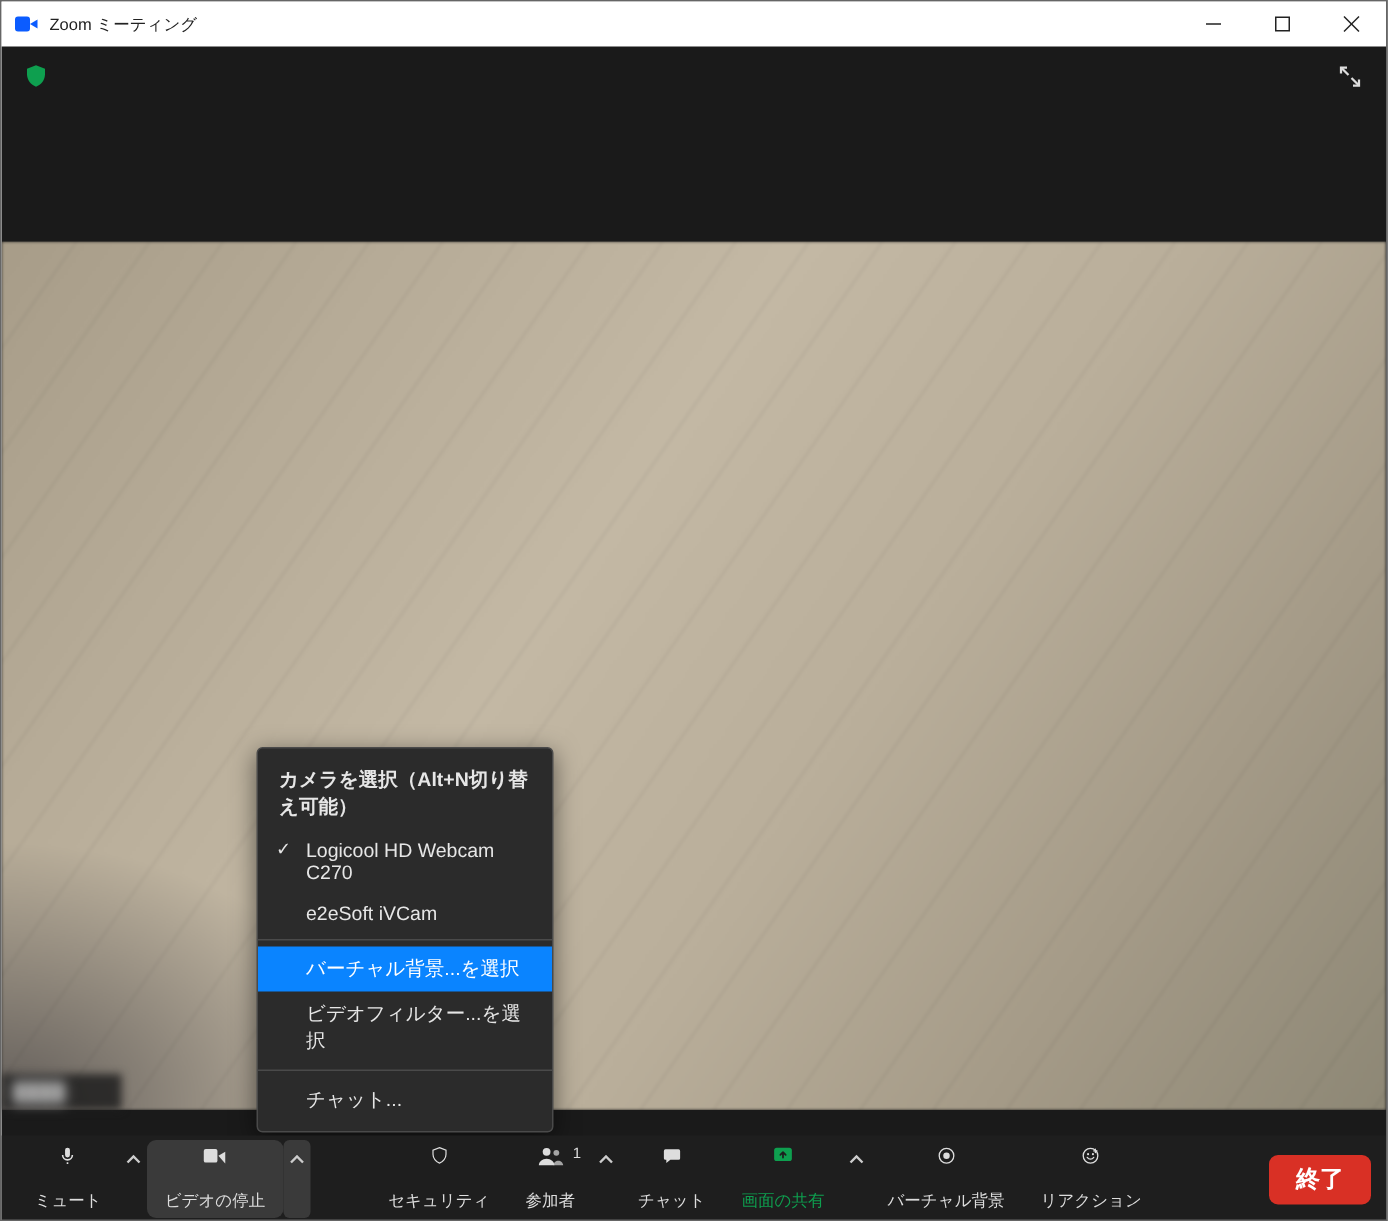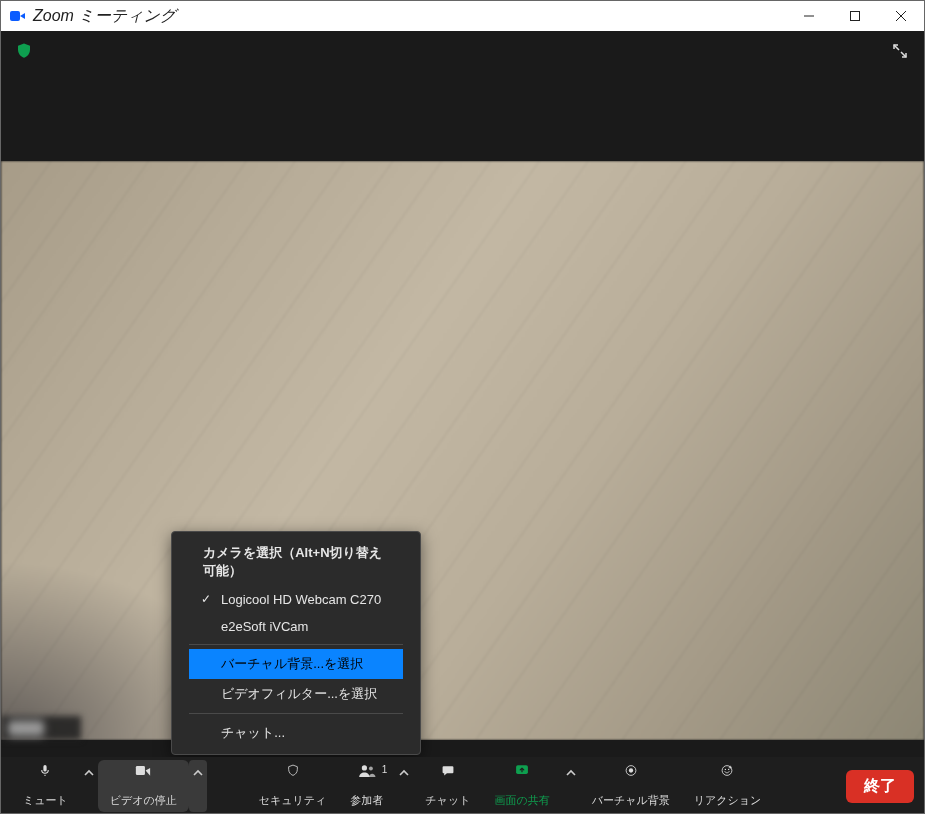--- a/index.html
+++ b/index.html
@@ -1,21 +1,21 @@
 <!DOCTYPE html>
 <html><head>
 <meta charset="utf-8">
 <style>
   * { box-sizing: border-box; margin: 0; padding: 0; font-family: "Segoe UI", "Hiragino Sans", Meiryo, sans-serif; }
   body { width: 925px; height: 814px; background: #fff; overflow: hidden; border:1px solid #666;}
 
   
   .titlebar { height: 30px; background: #fff; display: flex; align-items: center; padding: 0 0 0 8px; user-select: none; }
   .titlebar .app-icon { width: 18px; height: 18px; display:flex; align-items:center; justify-content:center; margin-right:6px;}
-  .titlebar .title { font-size: 16px; color: #222; font-style: italic; }
+  .titlebar .title { font-size: 11px; color: #222; }
   .win-buttons { margin-left: auto; display: flex; }
   .win-btn { width: 46px; height: 30px; display: flex; align-items: center; justify-content: center; }
   .win-btn svg { stroke:#222; stroke-width:1; fill:none;}
 
   
   .client { position: relative; width: 100%; height: calc(814px - 30px); background: #1a1a1a; }
 
   
   .topbar { position:absolute; top:0; left:0; right:0; height:40px; display:flex; align-items:center; padding:0 12px; }
   .shield { width:22px; height:22px; display:flex; align-items:center; justify-content:center;}
@@ -51,25 +51,25 @@
   .ctrl.green svg { fill:#0e9f4f;}
   .ctrl.green .lbl { color:#0e9f4f;}
   .ctrl .badge { position:absolute; top:4px; right:8px; font-size:10px; color:#ddd;}
   .chev { width:18px; height:52px; display:flex; align-items:flex-start; justify-content:center; padding-top:8px; border-radius:4px;}
   .chev.active{ background:#3a3a3a; }
   .chev svg{ stroke:#ccc; stroke-width:1.6; fill:none;}
   .spacer { flex:1; }
   .end-btn { background:#d93025; color:#fff; font-size:16px; padding:6px 18px; border-radius:6px; margin-left:8px; font-weight:600;}
 
   
-  .menu { position:absolute; left:170px; bottom:60px; width:250px; background:#2b2b2b; border:1px solid #4a4a4a; border-radius:4px; padding:6px 17px; color:#e6e6e6; font-size:13px; box-shadow:0 4px 16px rgba(0,0,0,0.5);}
+  .menu { position:absolute; left:170px; bottom:60px; width:198px; background:#2b2b2b; border:1px solid #4a4a4a; border-radius:4px; padding:6px 0; color:#e6e6e6; font-size:13px; box-shadow:0 4px 16px rgba(0,0,0,0.5);}
   .menu .section-title { font-weight:600; padding:6px 14px;}
   .menu .item { padding:6px 14px 6px 32px; position:relative;}
   .menu .item.checked::before{ content:"✓"; position:absolute; left:12px; top:6px; font-size:12px;}
-  .menu .item.highlight{ background:#0a84ff; color:#000000;}
+  .menu .item.highlight{ background:#0a84ff; color:#ffffff;}
   .menu .sep{ height:1px; background:#4a4a4a; margin:4px 0;}
 
   .icon-svg { display:block; }
 </style>
 </head>
 <body>
 
 <div class="titlebar">
   <span class="app-icon">
     <svg width="18" height="18" viewBox="0 0 18 18">

